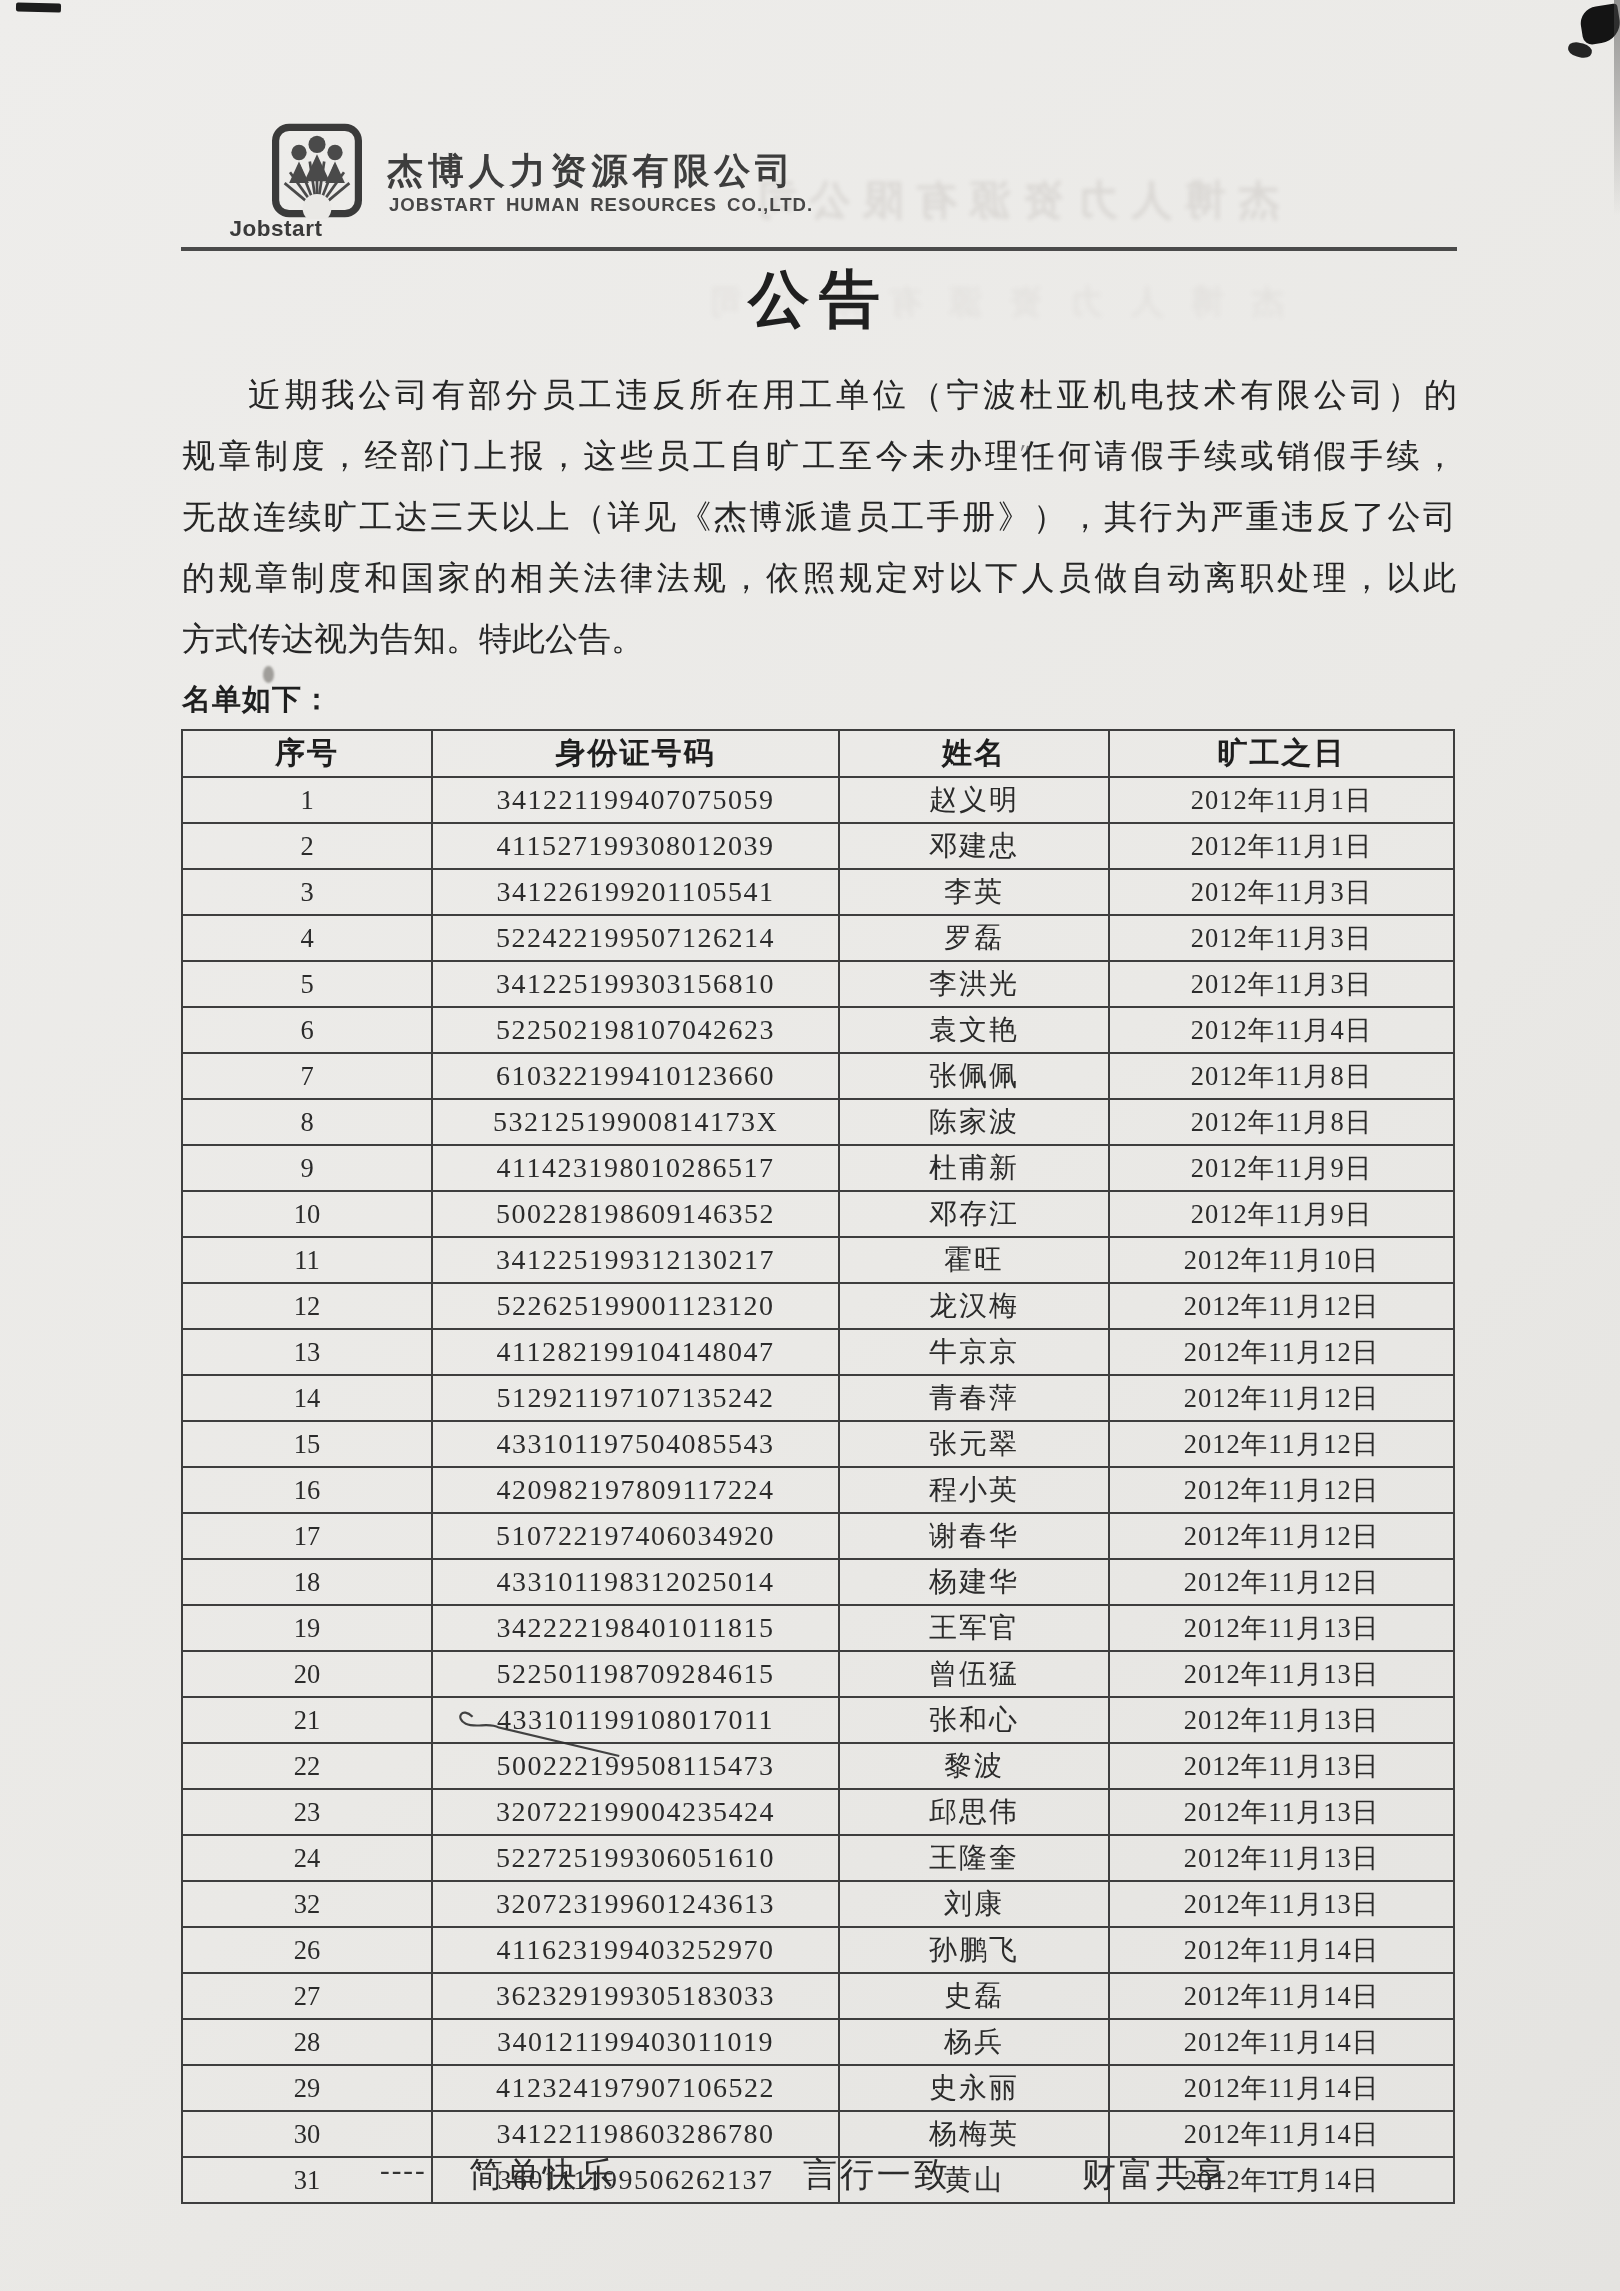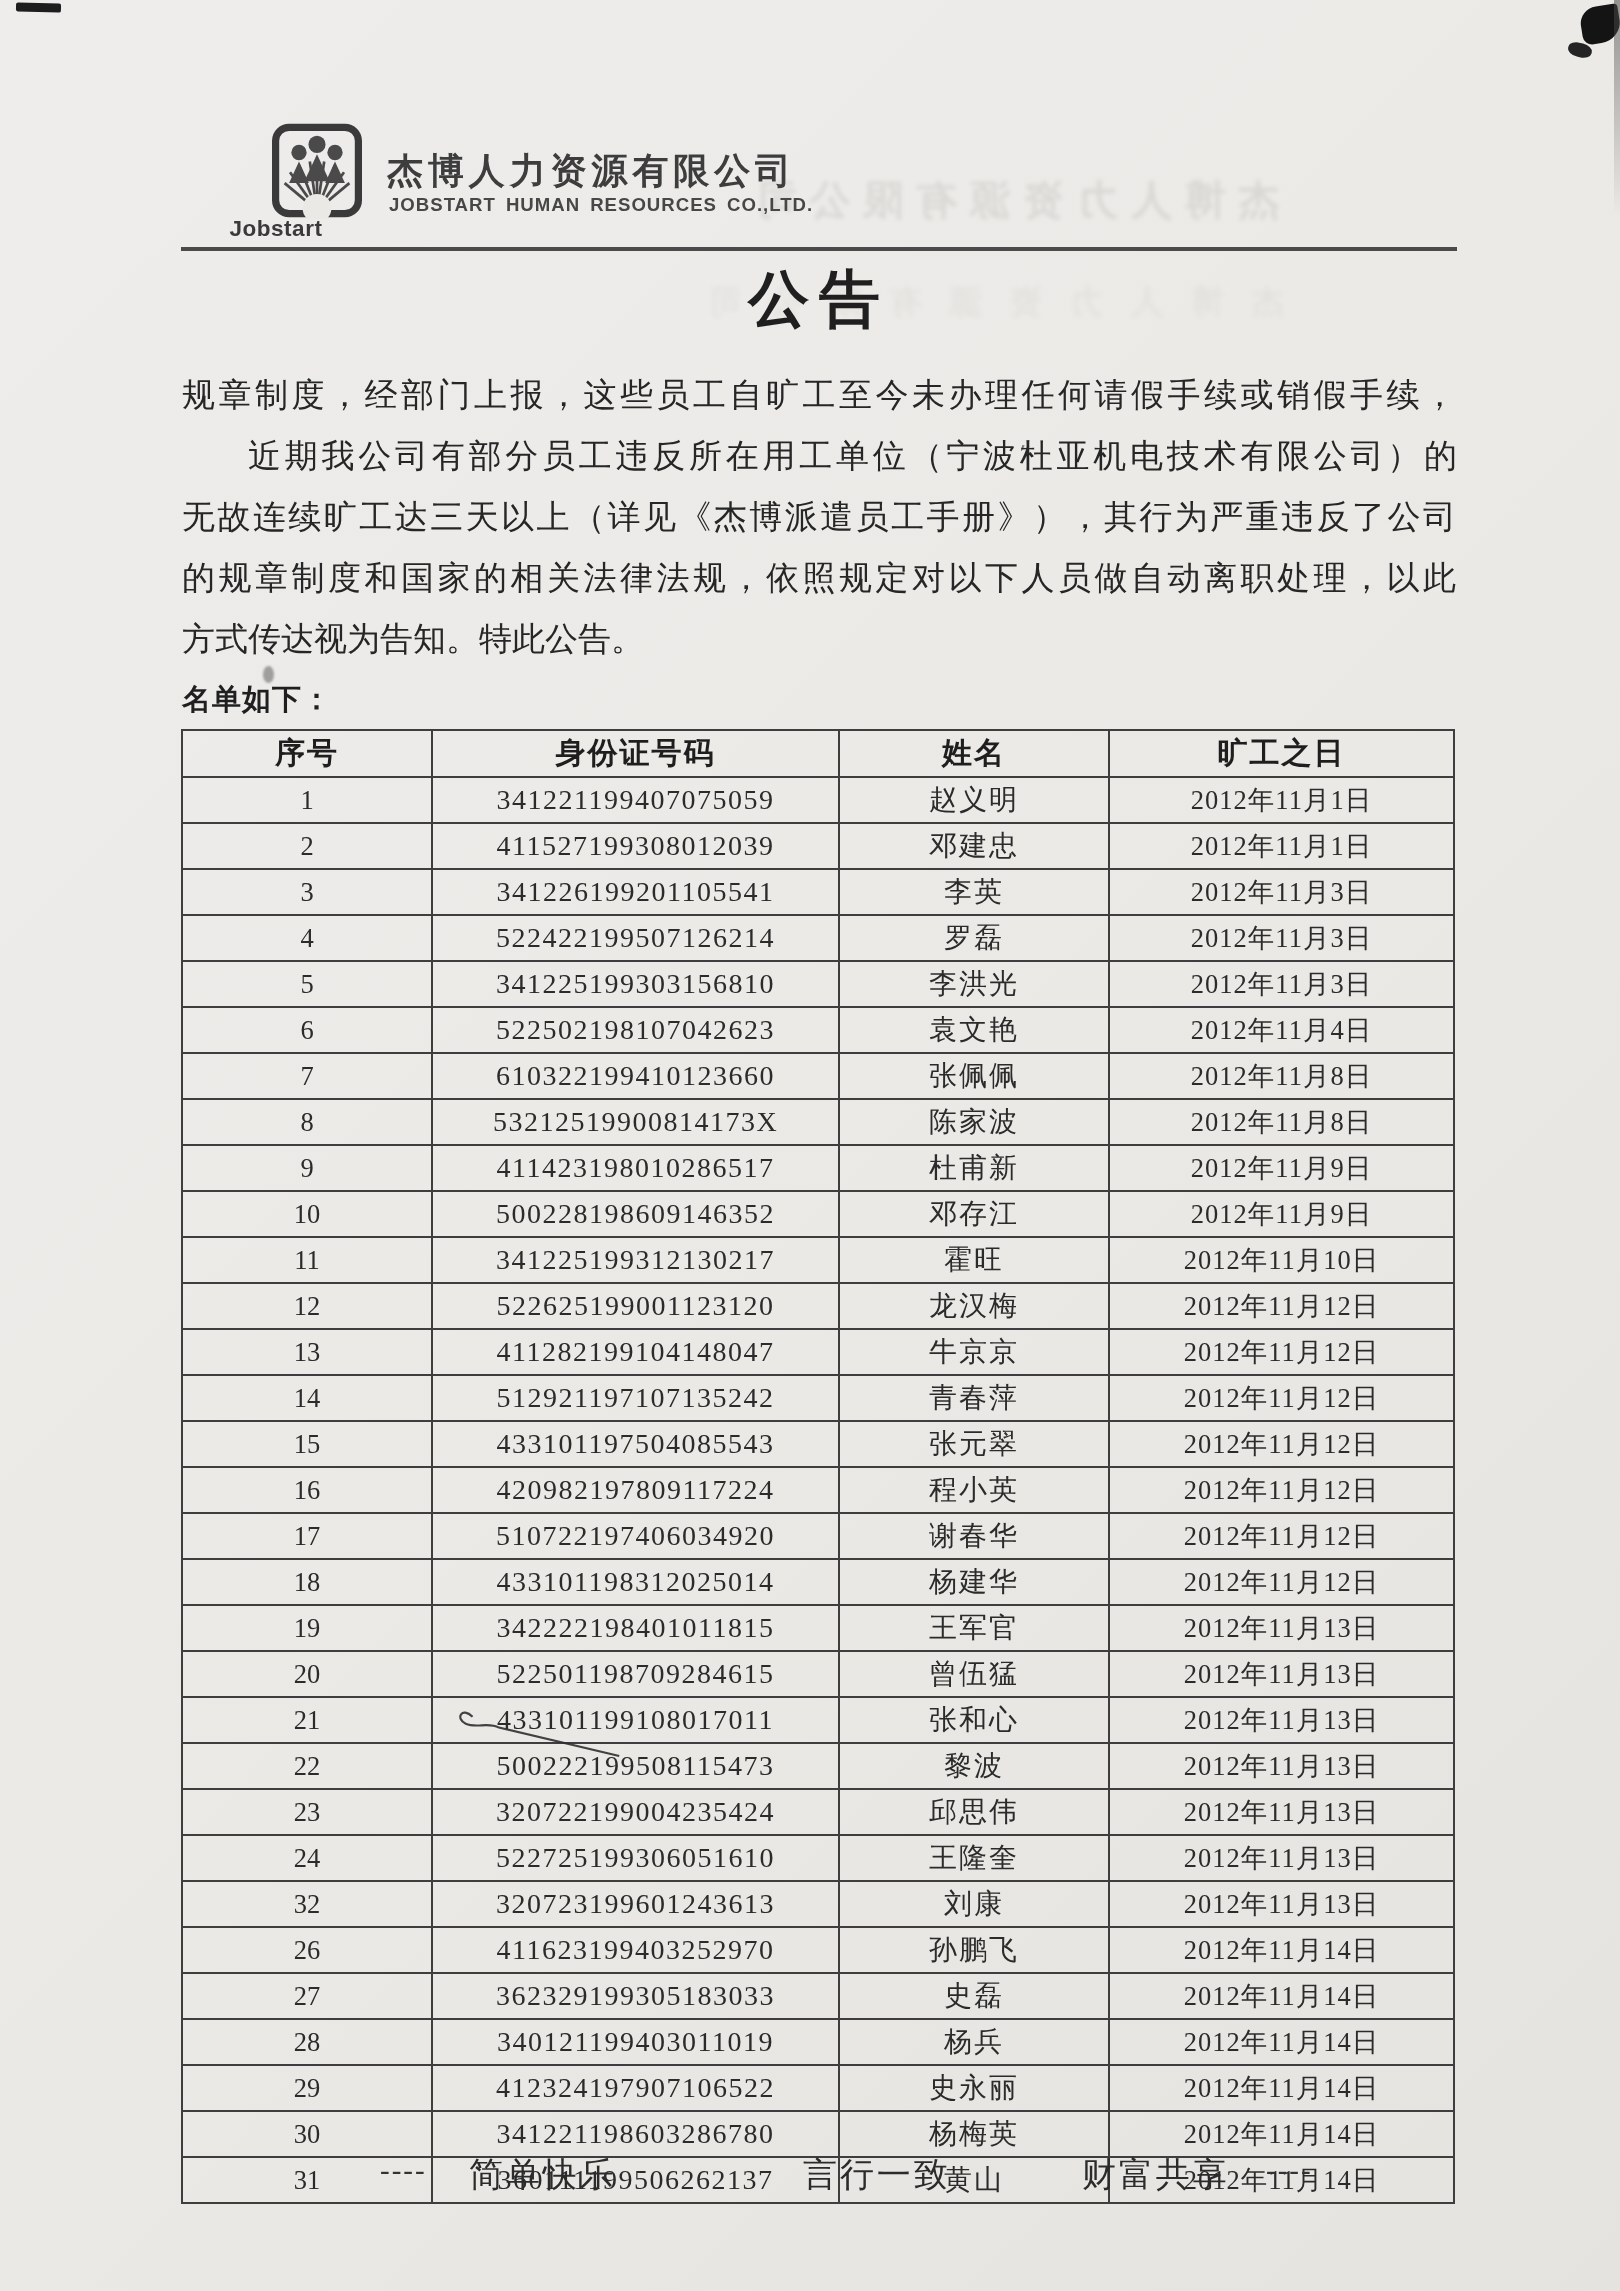--- a/index.html
+++ b/index.html
@@ -118,22 +118,22 @@
   <path d="M70,42 L59,66 L81,66 Z" fill="#4a4a4a"></path>
 </svg>
 <div class="logo-word">Jobstart</div>
 <div class="co-zh">杰博人力资源有限公司</div>
 <div class="co-en">JOBSTART HUMAN RESOURCES CO.,LTD.</div>
 <div class="head-rule"></div>
 
 <div class="doc-title">公告</div>
 
 <div class="para">
+  <div class="pline first">近期我公司有部分员工违反所在用工单位（宁波杜亚机电技术有限公司）的</div>
   <div class="pline">规章制度，经部门上报，这些员工自旷工至今未办理任何请假手续或销假手续，</div>
-  <div class="pline first">近期我公司有部分员工违反所在用工单位（宁波杜亚机电技术有限公司）的</div>
   <div class="pline">无故连续旷工达三天以上（详见《杰博派遣员工手册》），其行为严重违反了公司</div>
   <div class="pline">的规章制度和国家的相关法律法规，依照规定对以下人员做自动离职处理，以此</div>
   <div class="pline last">方式传达视为告知。特此公告。</div>
 </div>
 
 <div class="list-label">名单如下：</div>
 
 <table class="roster">
   <colgroup>
     <col style="width:250px">

